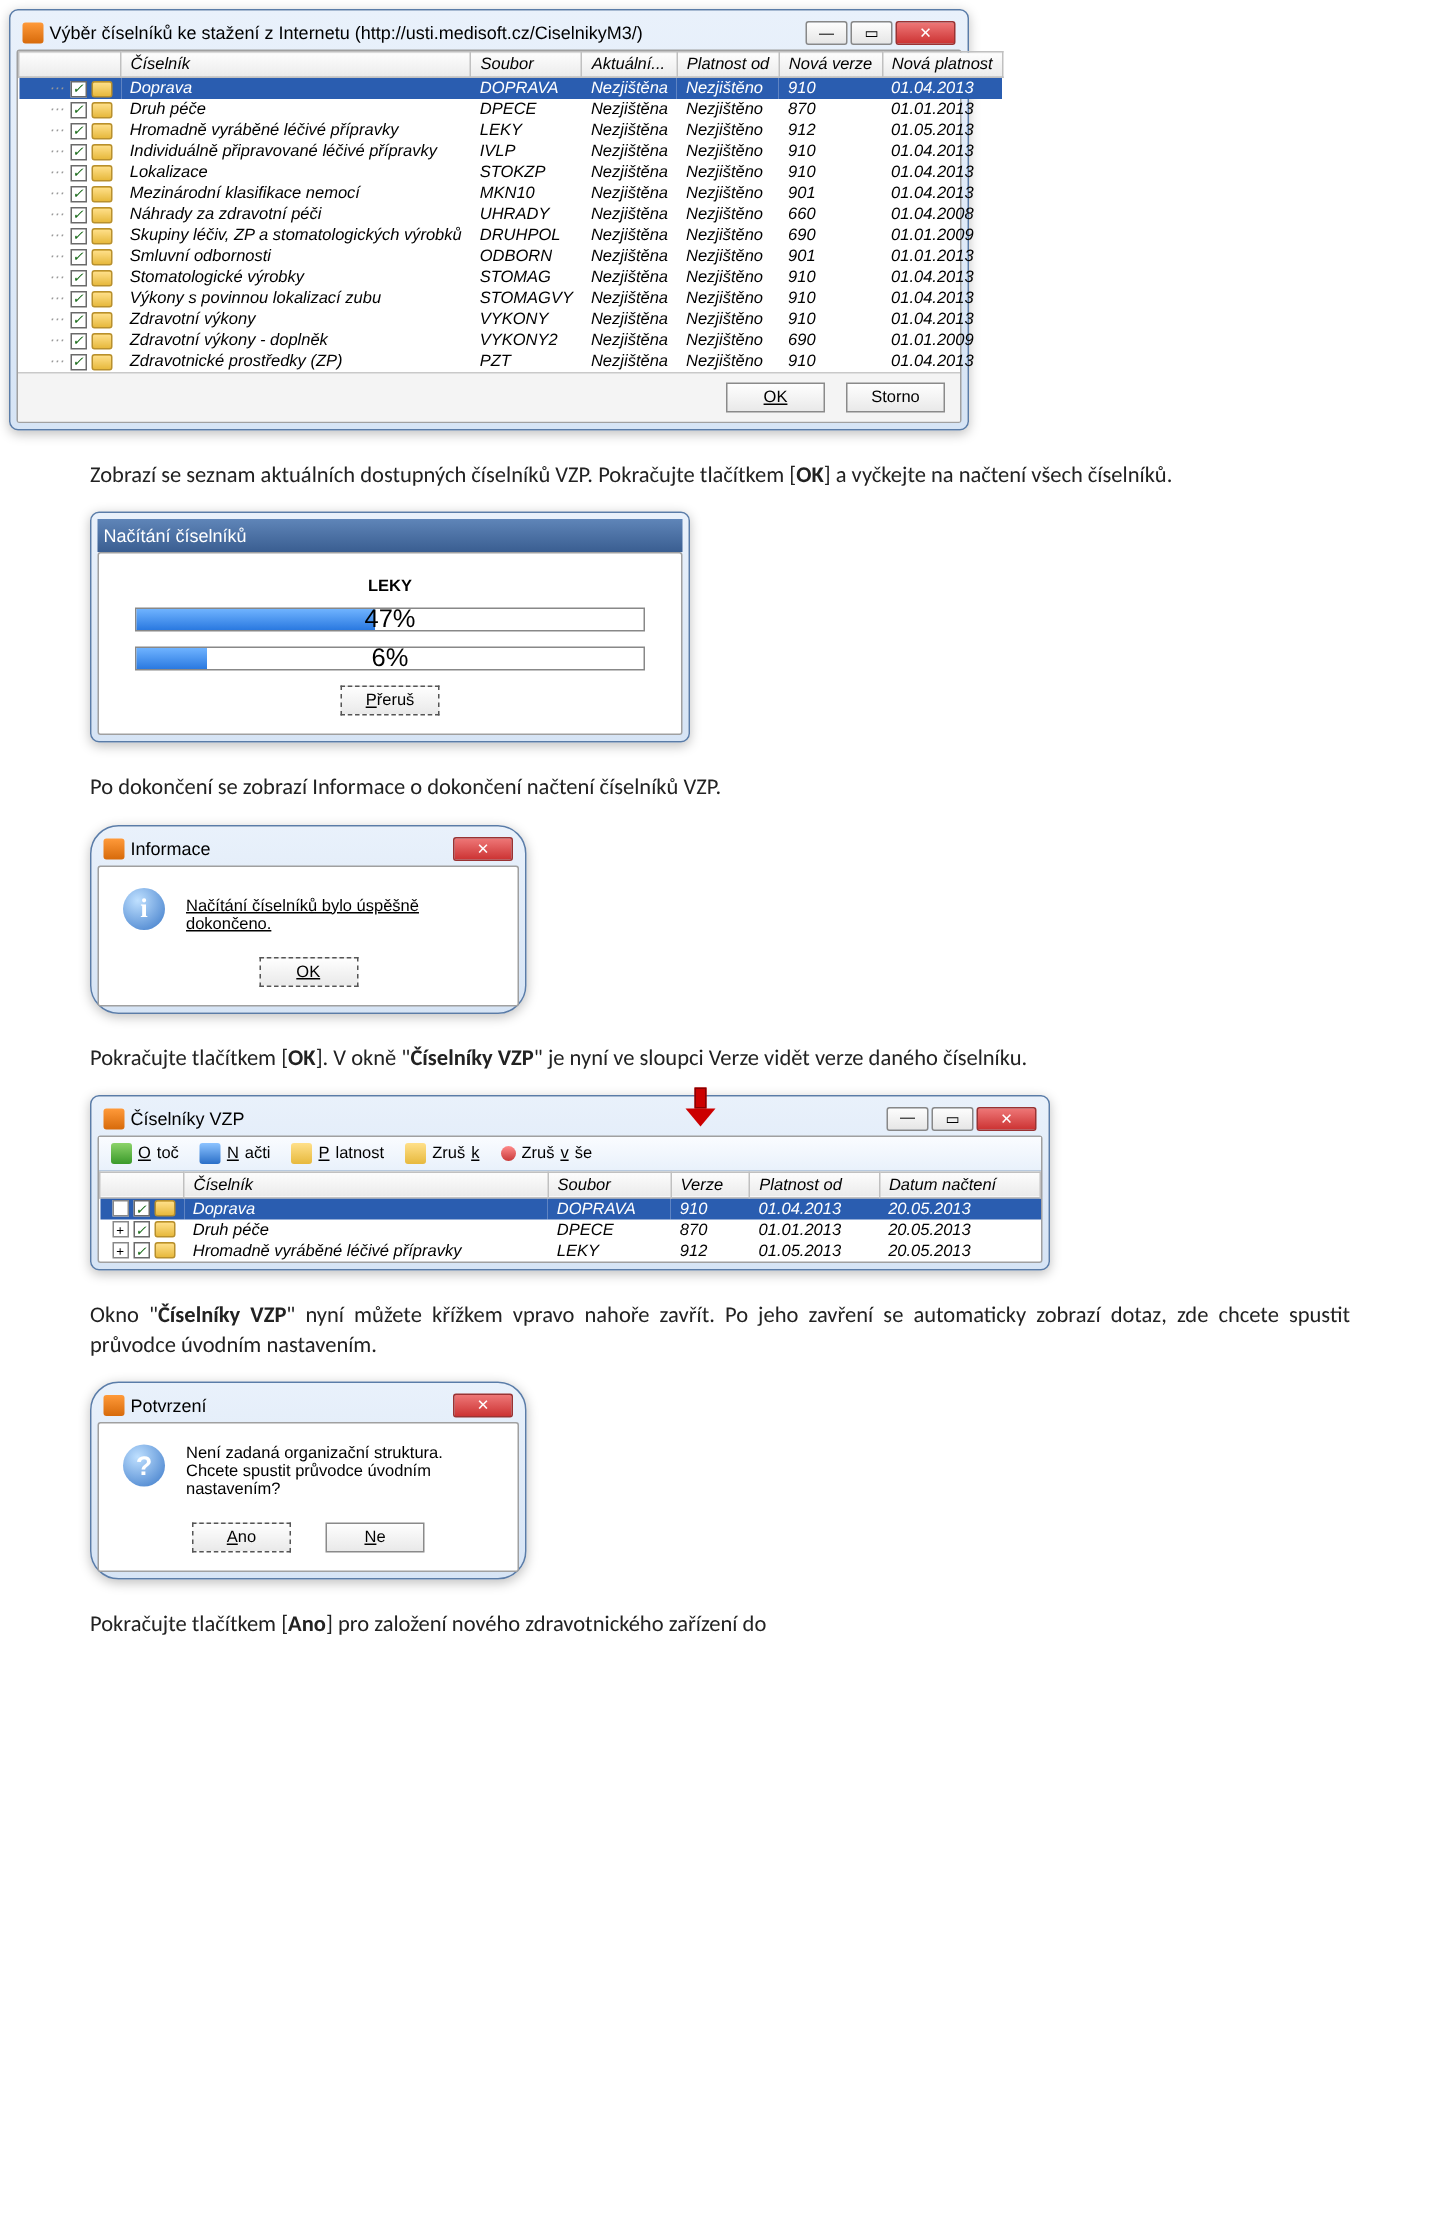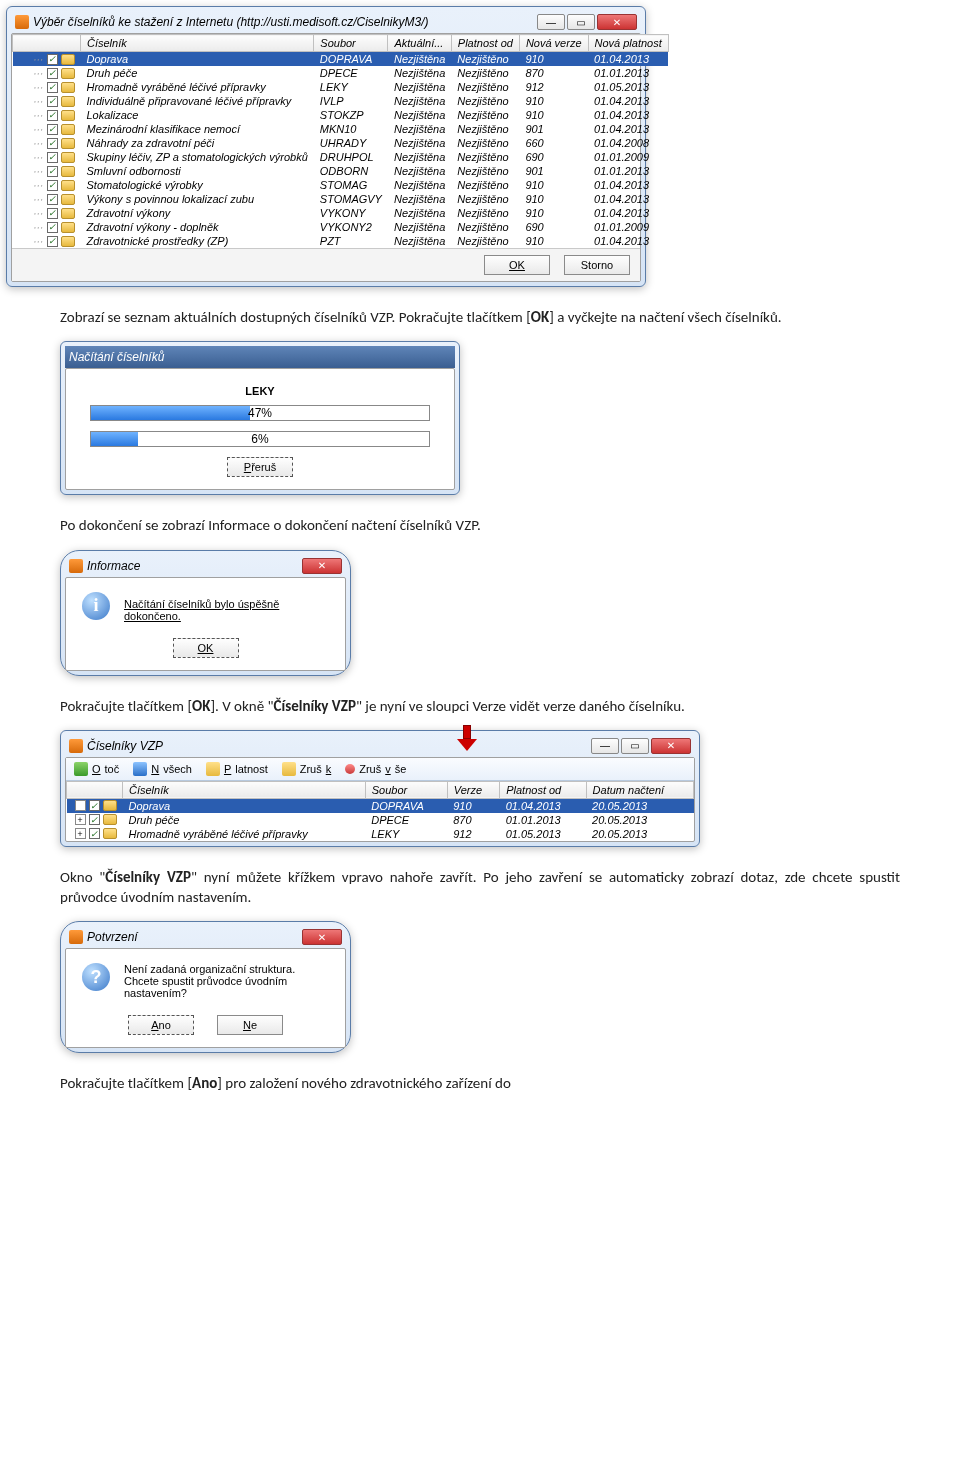--- a/index.html
+++ b/index.html
@@ -3,21 +3,21 @@
 <meta charset="utf-8">
 <style>
   * { box-sizing: border-box; margin: 0; padding: 0; }
   body { font-family: "Segoe UI", Tahoma, Arial, sans-serif; font-size: 11px; background: #fff; color: #000; width: 960px; }
   .page { padding: 0 60px 20px 60px; }
 
   
   .win7-window { border: 1px solid #5a7ca8; border-radius: 6px; background: linear-gradient(#e9f1fb, #d6e4f5); padding: 4px; margin-bottom: 20px; position: relative; box-shadow: 0 2px 8px rgba(0,0,0,0.25); }
   .win7-titlebar { display: flex; align-items: center; height: 22px; padding: 0 4px; font-size: 12px; }
   .win7-icon { width: 14px; height: 14px; margin-right: 4px; border-radius: 2px; }
-  .win7-title-text { flex: 1; color: #000; font-style: italic; }
+  .win7-title-text { flex: 1; color: #000; }
   .win7-btns { display: flex; gap: 2px; }
   .win7-btn { width: 28px; height: 16px; border: 1px solid #888; background: linear-gradient(#fdfdfd,#e6e6e6); border-radius: 2px; display: flex; align-items: center; justify-content: center; font-size: 10px; }
   .win7-btn.close { background: linear-gradient(#e77,#c33); color: #fff; border-color: #933; width: 40px; }
   .win7-body { background: #fff; border: 1px solid #a0a0a0; border-radius: 2px; }
 
   
   .list-table { width: 100%; border-collapse: collapse; font-size: 11px; font-style: italic; }
   .list-table th { background: linear-gradient(#fdfdfd,#ebebeb); border: 1px solid #c0c0c0; padding: 2px 6px; text-align: left; font-weight: normal; white-space: nowrap; }
   .list-table td { padding: 1px 6px; border: 0; white-space: nowrap; }
   .row-selected td { background: #2a5db0; color: #fff; }
@@ -29,21 +29,21 @@
 
   .btn-row { padding: 6px 10px; display: flex; justify-content: flex-end; gap: 14px; border-top: 1px solid #c9c9c9; background: #f4f4f4; }
   .std-btn { min-width: 66px; height: 20px; border: 1px solid #8a8a8a; background: linear-gradient(#fefefe,#e9e9e9); display: inline-flex; align-items: center; justify-content: center; font-size: 11px; padding: 0 10px; }
   .std-btn.outline { border: 1px dashed #555; }
 
   
   .prog-wrap { padding: 16px 24px 12px 24px; }
   .prog-label { text-align: center; font-weight: bold; font-size: 11px; margin-bottom: 8px; }
   .prog-outer { border: 1px solid #888; height: 16px; background: #fff; position: relative; margin-bottom: 10px; }
   .prog-bar { height: 100%; background: linear-gradient(#6fb3ff,#2a79e0); }
-  .prog-text { position: absolute; inset: 0; display: flex; align-items: center; justify-content: center; font-size: 12px; }
+  .prog-text { position: absolute; inset: 0; display: flex; align-items: center; justify-content: center; font-size: 17px; }
   .prog-cancel-row { text-align: center; }
 
   
   .msg-body { padding: 14px 16px 10px 16px; display: flex; gap: 14px; }
   .msg-icon { width: 28px; height: 28px; border-radius: 50%; flex: 0 0 28px; }
   .msg-icon.info { background: radial-gradient(circle at 35% 30%, #bfe0ff, #3a78c8); color: #fff; display: flex; align-items: center; justify-content: center; font-weight: bold; font-size: 18px; font-family: Georgia, serif; }
   .msg-icon.question { background: radial-gradient(circle at 35% 30%, #bfe0ff, #3a78c8); color: #fff; display: flex; align-items: center; justify-content: center; font-weight: bold; font-size: 18px; }
   .msg-btns { padding: 6px 0 12px 0; text-align: center; }
   .msg-btns .std-btn { margin: 0 10px; }
 
@@ -394,21 +394,21 @@
   <div class="win7-body">
     <div class="toolbar">
       <span class="tb-item">
             <span class="tb-ic green"></span>
             <u>O</u>
             <span>toč</span>
           </span>
       <span class="tb-item">
             <span class="tb-ic blue"></span>
             <u>N</u>
-            <span>všech</span>
+            <span>ačti</span>
           </span>
       <span class="tb-item">
             <span class="tb-ic yellow"></span>
             <u>P</u>
             <span>latnost</span>
           </span>
       <span class="tb-item">
             <span class="tb-ic yellow"></span>
             <span>Zruš </span>
             <u>k</u>

